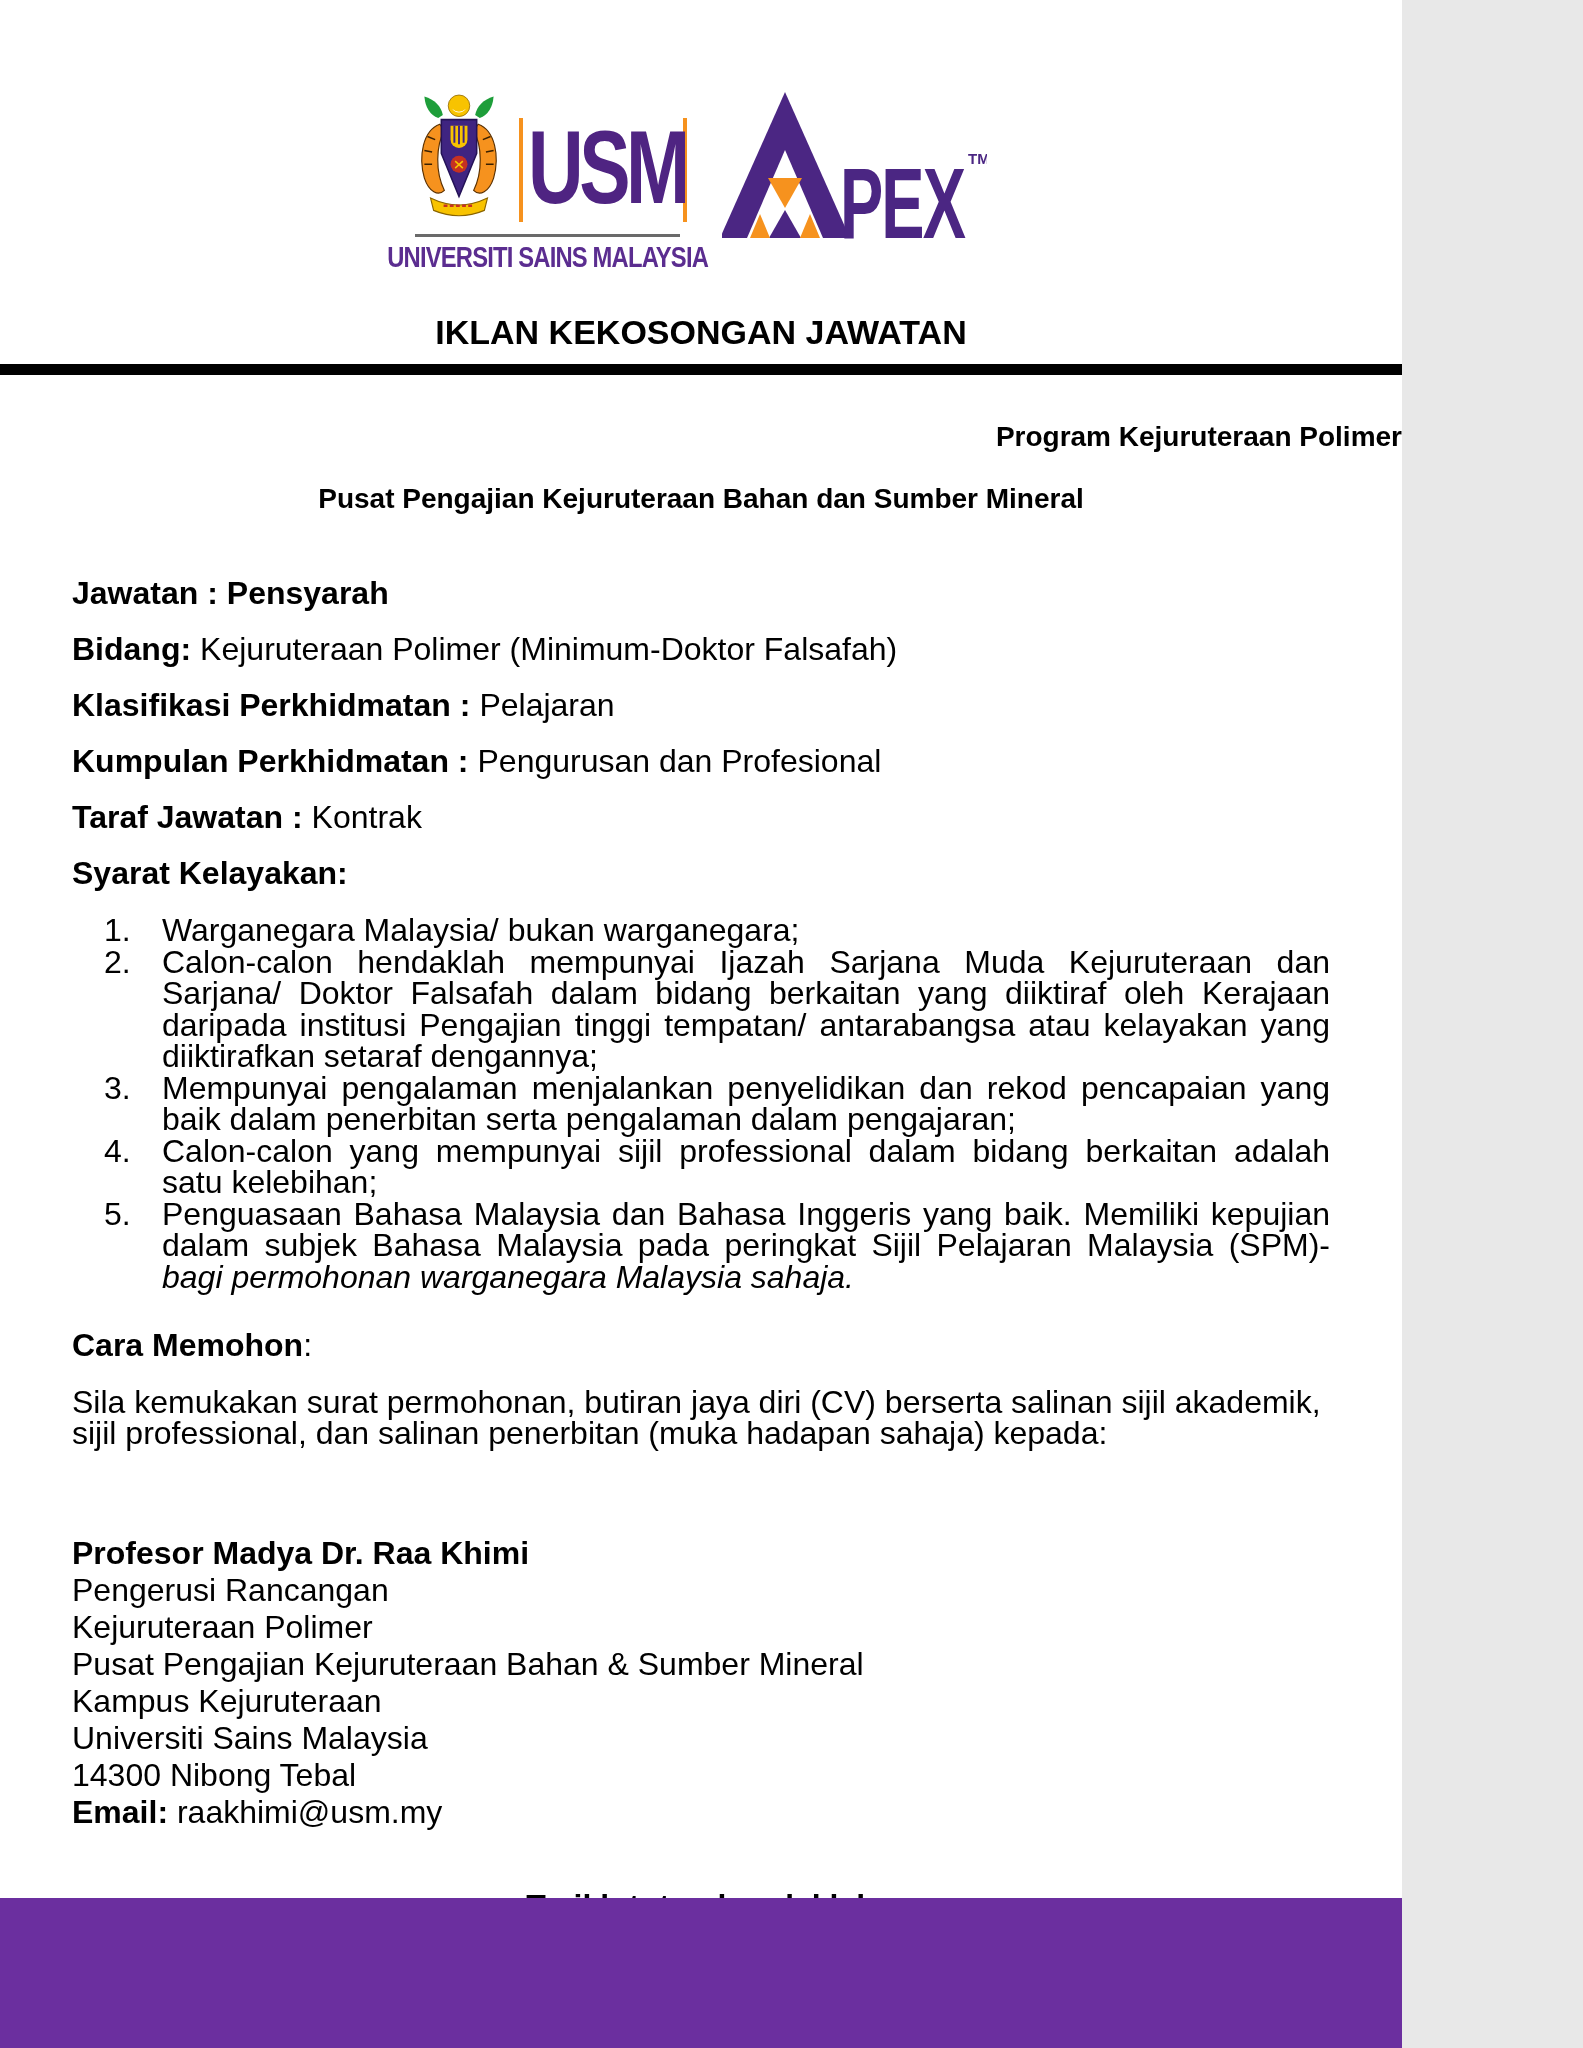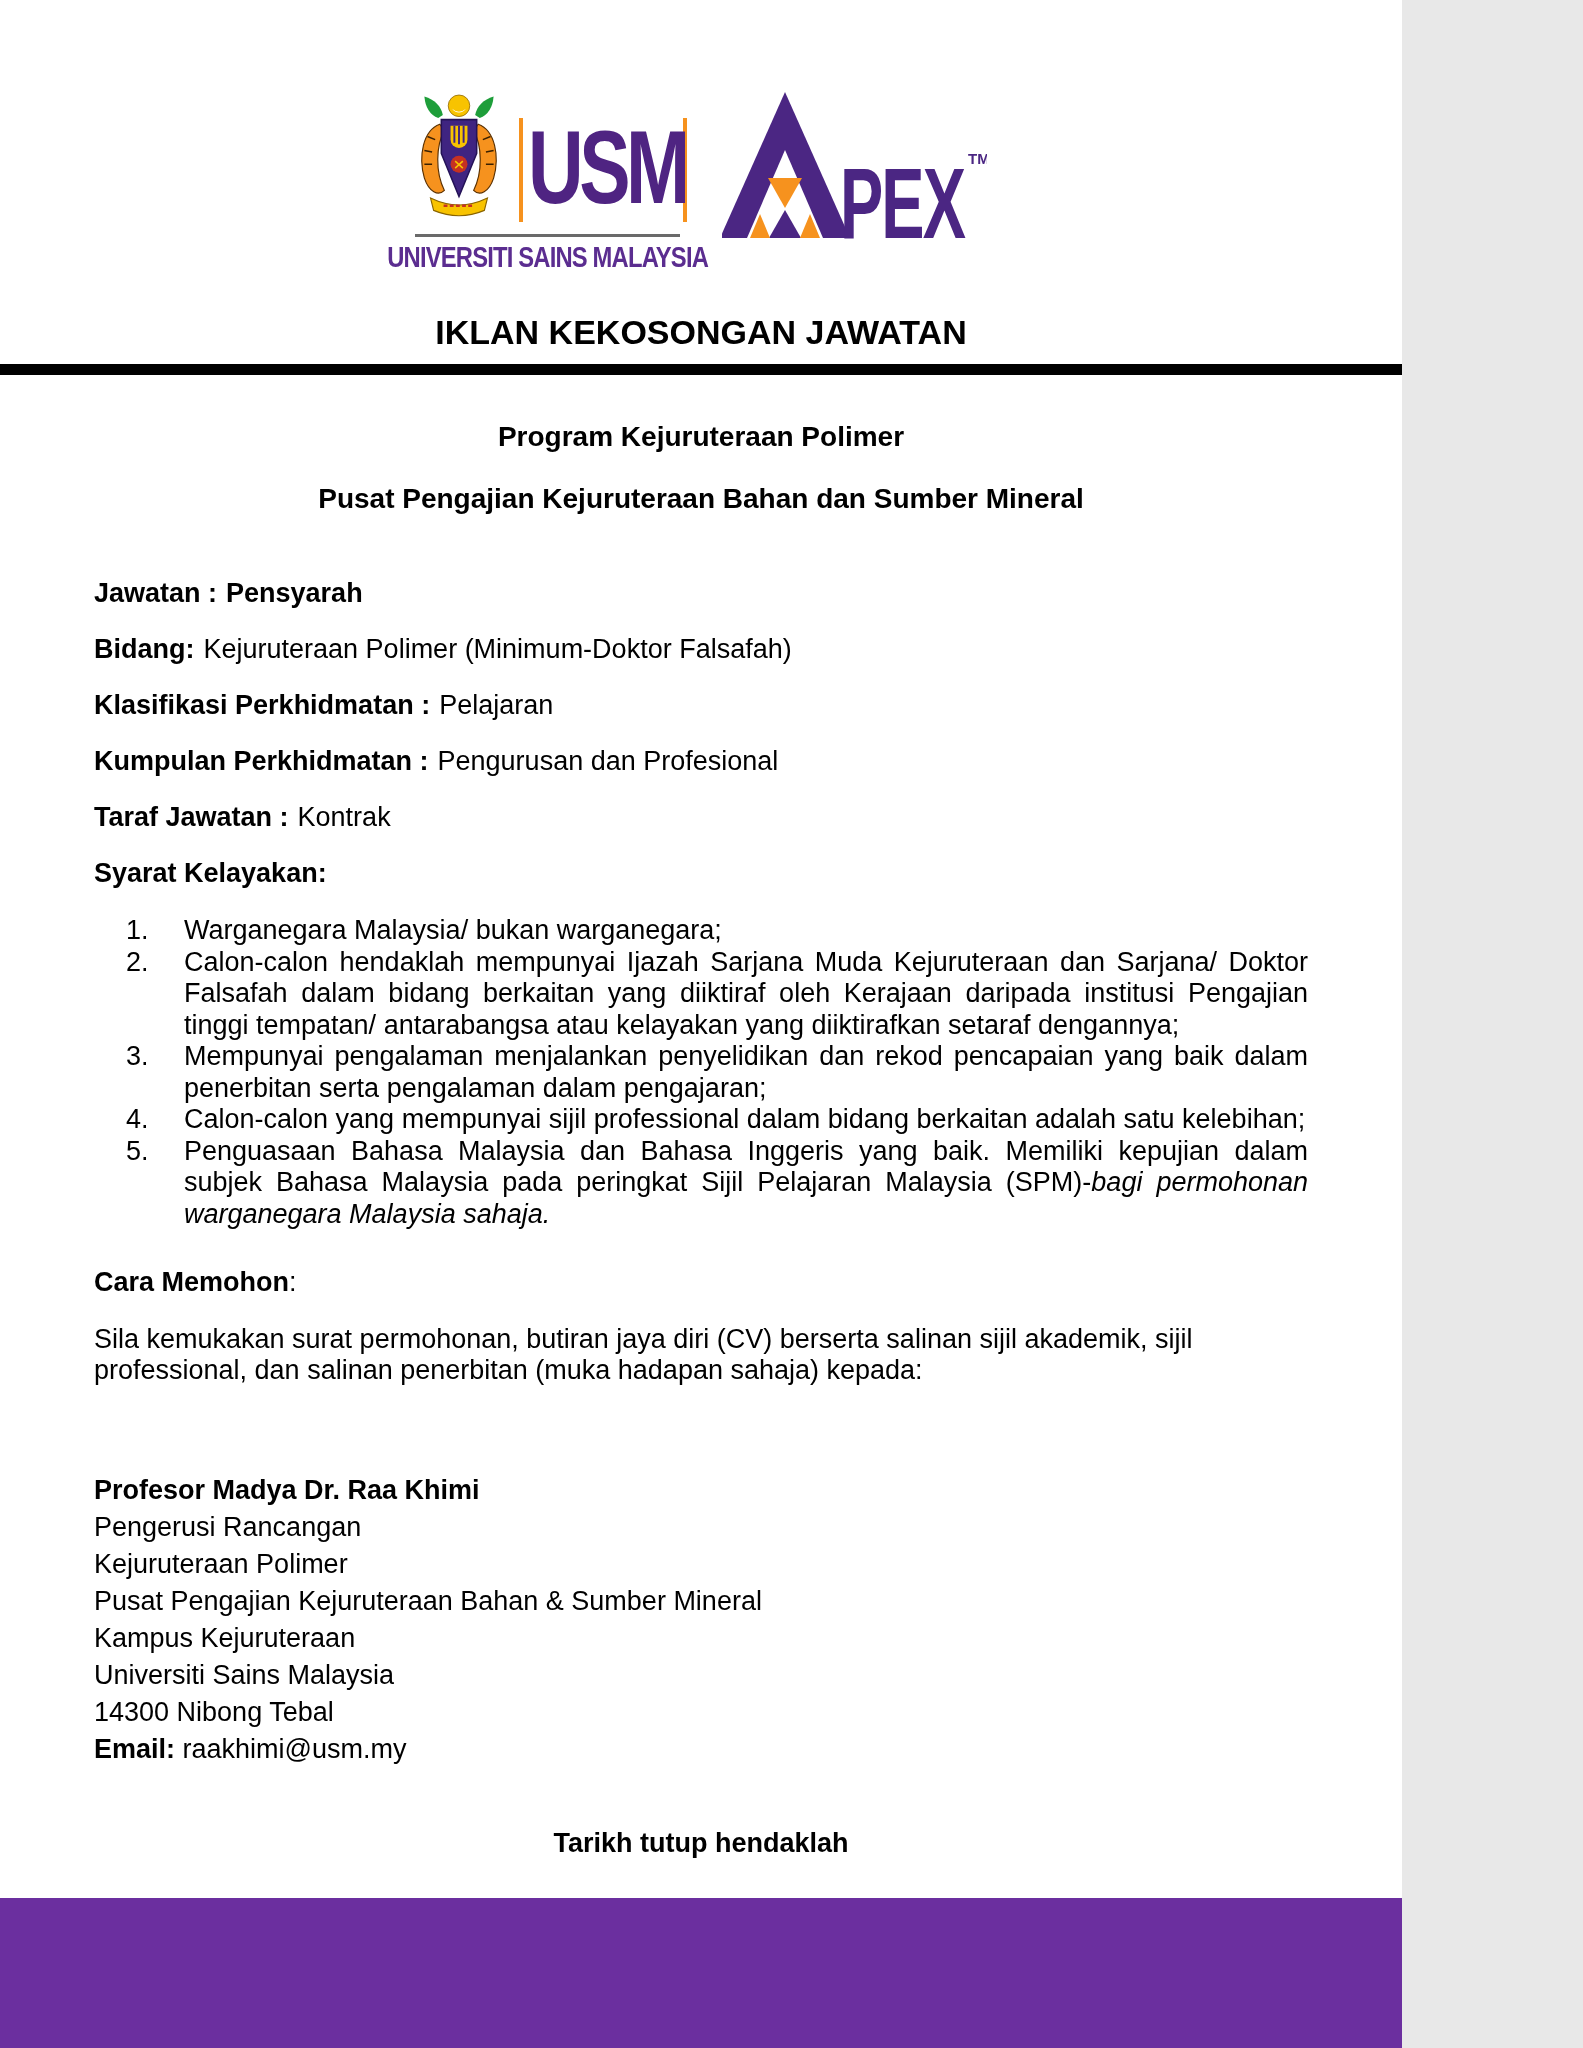--- a/index.html
+++ b/index.html
@@ -28,24 +28,24 @@
   .usm-rule{width:100%;height:3px;background:#6a6a6a;margin-top:4px;}
   .usm-name{
     margin-top:5px;font-weight:bold;font-size:29px;line-height:30px;color:#5B2D90;
     transform:scaleX(0.82);transform-origin:center;white-space:nowrap;letter-spacing:-1px;
   }
   .apex-logo{margin-top:8px;}
   
   .doc-title{margin-top:40px;text-align:center;font-weight:bold;font-size:34px;letter-spacing:0;}
   .thick-rule{margin-top:12px;width:100%;height:11px;background:#000;}
   .h-center{font-weight:bold;font-size:28px;text-align:center;}
-  .h1{margin-top:46px;}
+  .h1{margin-top:46px;text-align:right;}
   .h2{margin-top:30px;}
   
-  .content{padding:0 94px;font-size:27px;}
+  .content{padding:0 72px;font-size:32px;}
   .fields{margin-top:64px;}
   .field{line-height:28px;margin-bottom:28px;white-space:nowrap;}
   .fl{font-weight:bold;margin-right:9px;}
   .fv{}
   .fv.b{font-weight:bold;}
   .sec-head{font-weight:bold;line-height:28px;margin-bottom:28px;}
   .sec-head .colon{font-weight:normal;}
   .req-list{margin-top:6px;}
   .req-item{display:flex;line-height:31.5px;}
   .req-num{width:42px;flex:0 0 42px;text-align:left;padding-left:32px;box-sizing:content-box;}

